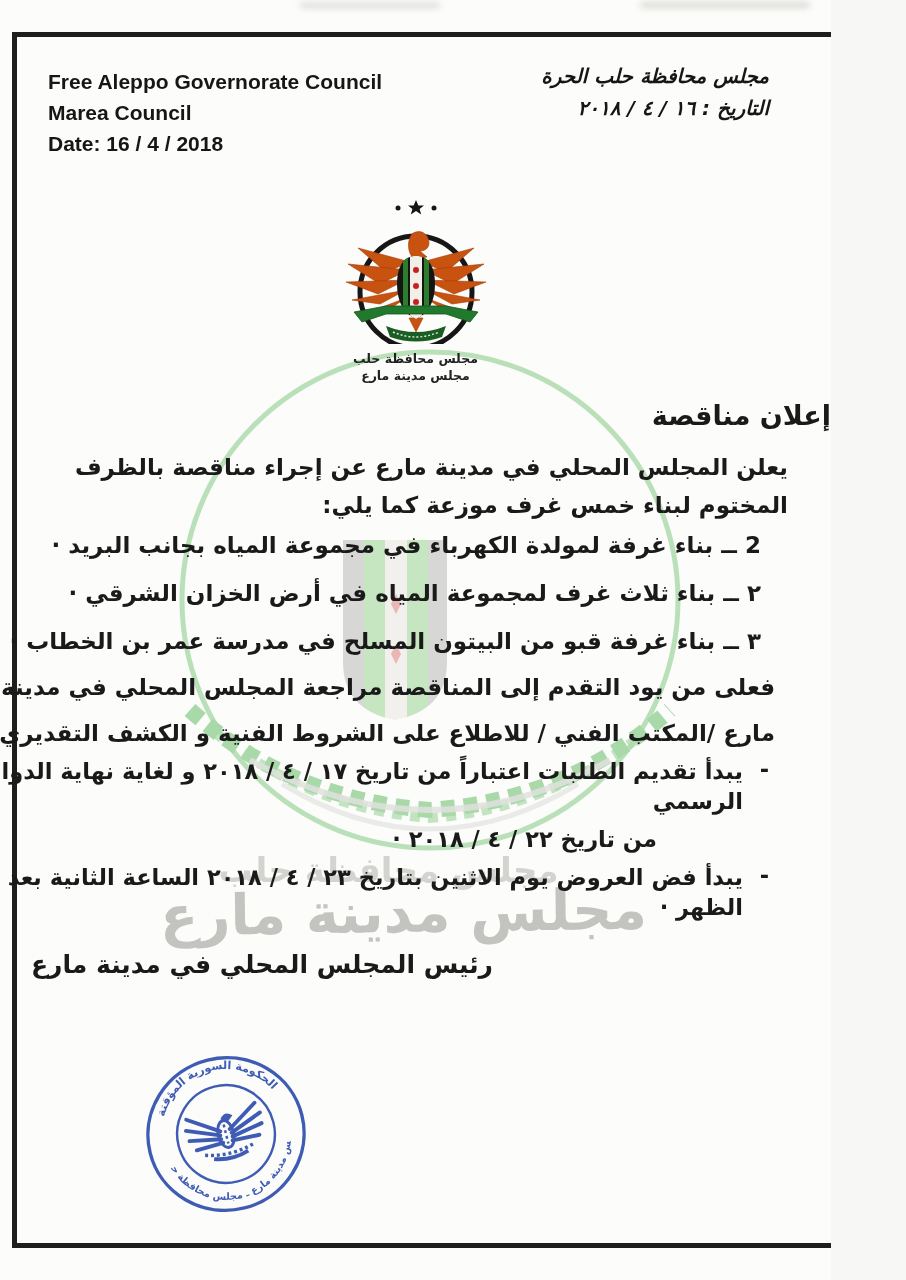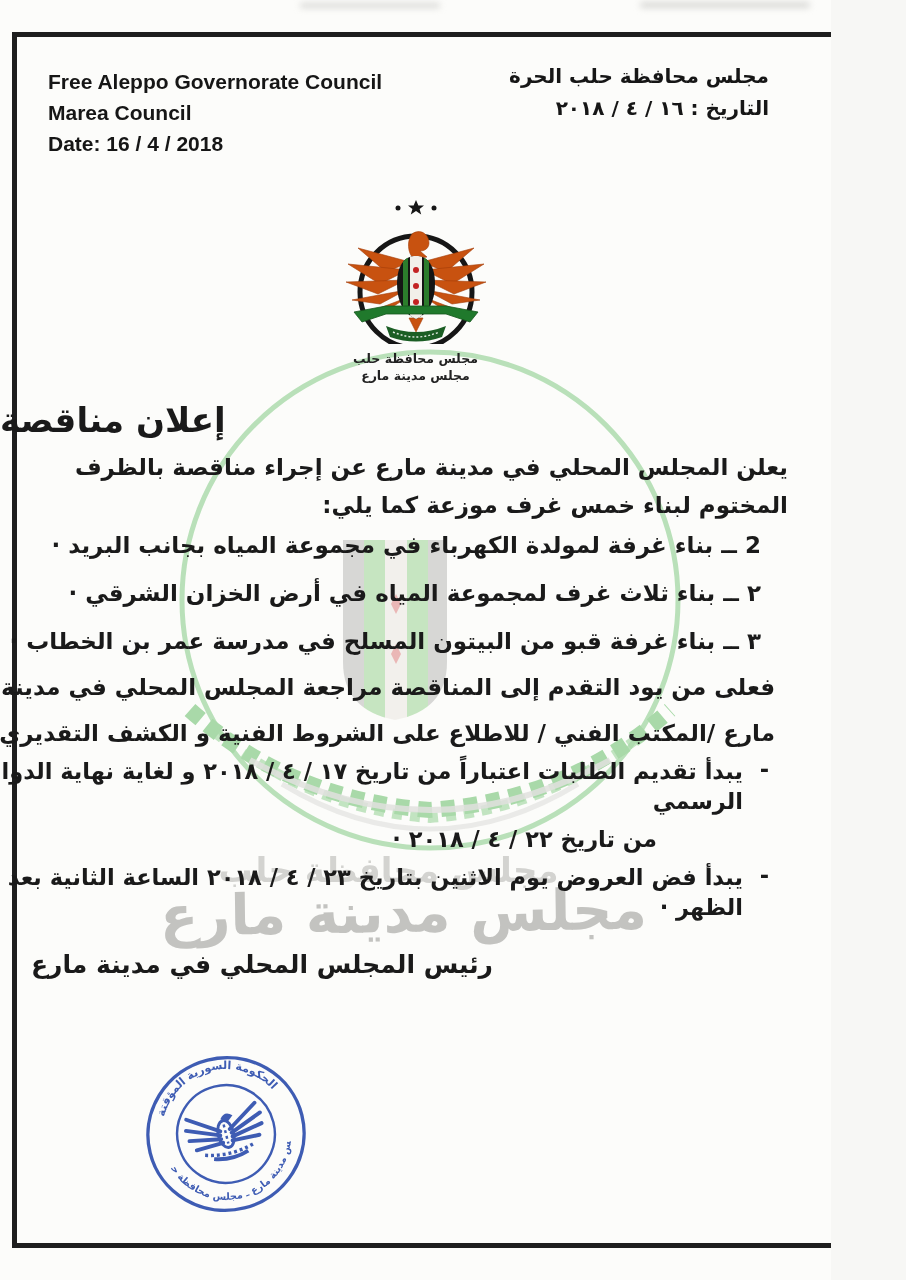--- a/index.html
+++ b/index.html
@@ -15,37 +15,37 @@
   .artifact{position:absolute;background:#d9d9d6;filter:blur(3px);border-radius:3px;}
 
   
   .en-header{
     position:absolute;left:48px;top:66px;
     font-family:"Liberation Sans",sans-serif;
     font-weight:bold;font-size:21px;line-height:31px;color:#161616;
   }
   .ar-header{
     position:absolute;right:62px;top:60px;direction:rtl;text-align:right;
-    font-weight:bold;font-size:20px;line-height:32px;color:#161616;
+    font-weight:bold;font-size:20px;line-height:32px;color:#161616;font-style:italic;
   }
 
   
   .wm-svg{position:absolute;left:130px;top:332px;z-index:1;opacity:.85;}
   .ghost{position:absolute;left:0;right:0;text-align:center;direction:rtl;
     font-weight:bold;z-index:1;white-space:nowrap;}
   .ghost-1{top:850px;font-size:34px;color:#d3d3d0;letter-spacing:12px;transform:translateX(-27px);}
   .ghost-2{top:880px;font-size:56px;color:#c3c3c0;letter-spacing:9px;transform:translateX(-12px) rotate(-0.8deg);}
 
   
   .logo-block{position:absolute;left:0;right:0;top:196px;text-align:center;z-index:2;}
   .logo-captions{margin-top:2px;font-size:12.5px;font-weight:bold;line-height:17px;color:#222;direction:rtl;}
 
   
-  .title{position:absolute;left:0;right:0;top:400px;text-align:left;
-    font-size:34px;font-weight:bold;z-index:3;direction:rtl;}
+  .title{position:absolute;left:0;right:0;top:400px;text-align:right;
+    font-size:27px;font-weight:bold;z-index:3;direction:rtl;}
   .intro{position:absolute;right:43px;top:448px;width:795px;direction:rtl;text-align:right;
     font-size:23px;font-weight:bold;line-height:38px;z-index:3;}
   .items{position:absolute;right:70px;top:532px;width:770px;direction:rtl;text-align:right;
     font-size:23px;font-weight:bold;z-index:3;}
   .items .item{margin-bottom:22px;line-height:26px;}
   .conditions{position:absolute;right:56px;top:664px;width:798px;direction:rtl;text-align:right;
     font-size:23px;font-weight:bold;line-height:46px;z-index:3;}
   .bullets{position:absolute;right:62px;top:756px;width:790px;direction:rtl;text-align:right;
     font-size:22.5px;font-weight:bold;z-index:3;}
   .bullet{display:flex;flex-direction:row;margin-bottom:8px;}

